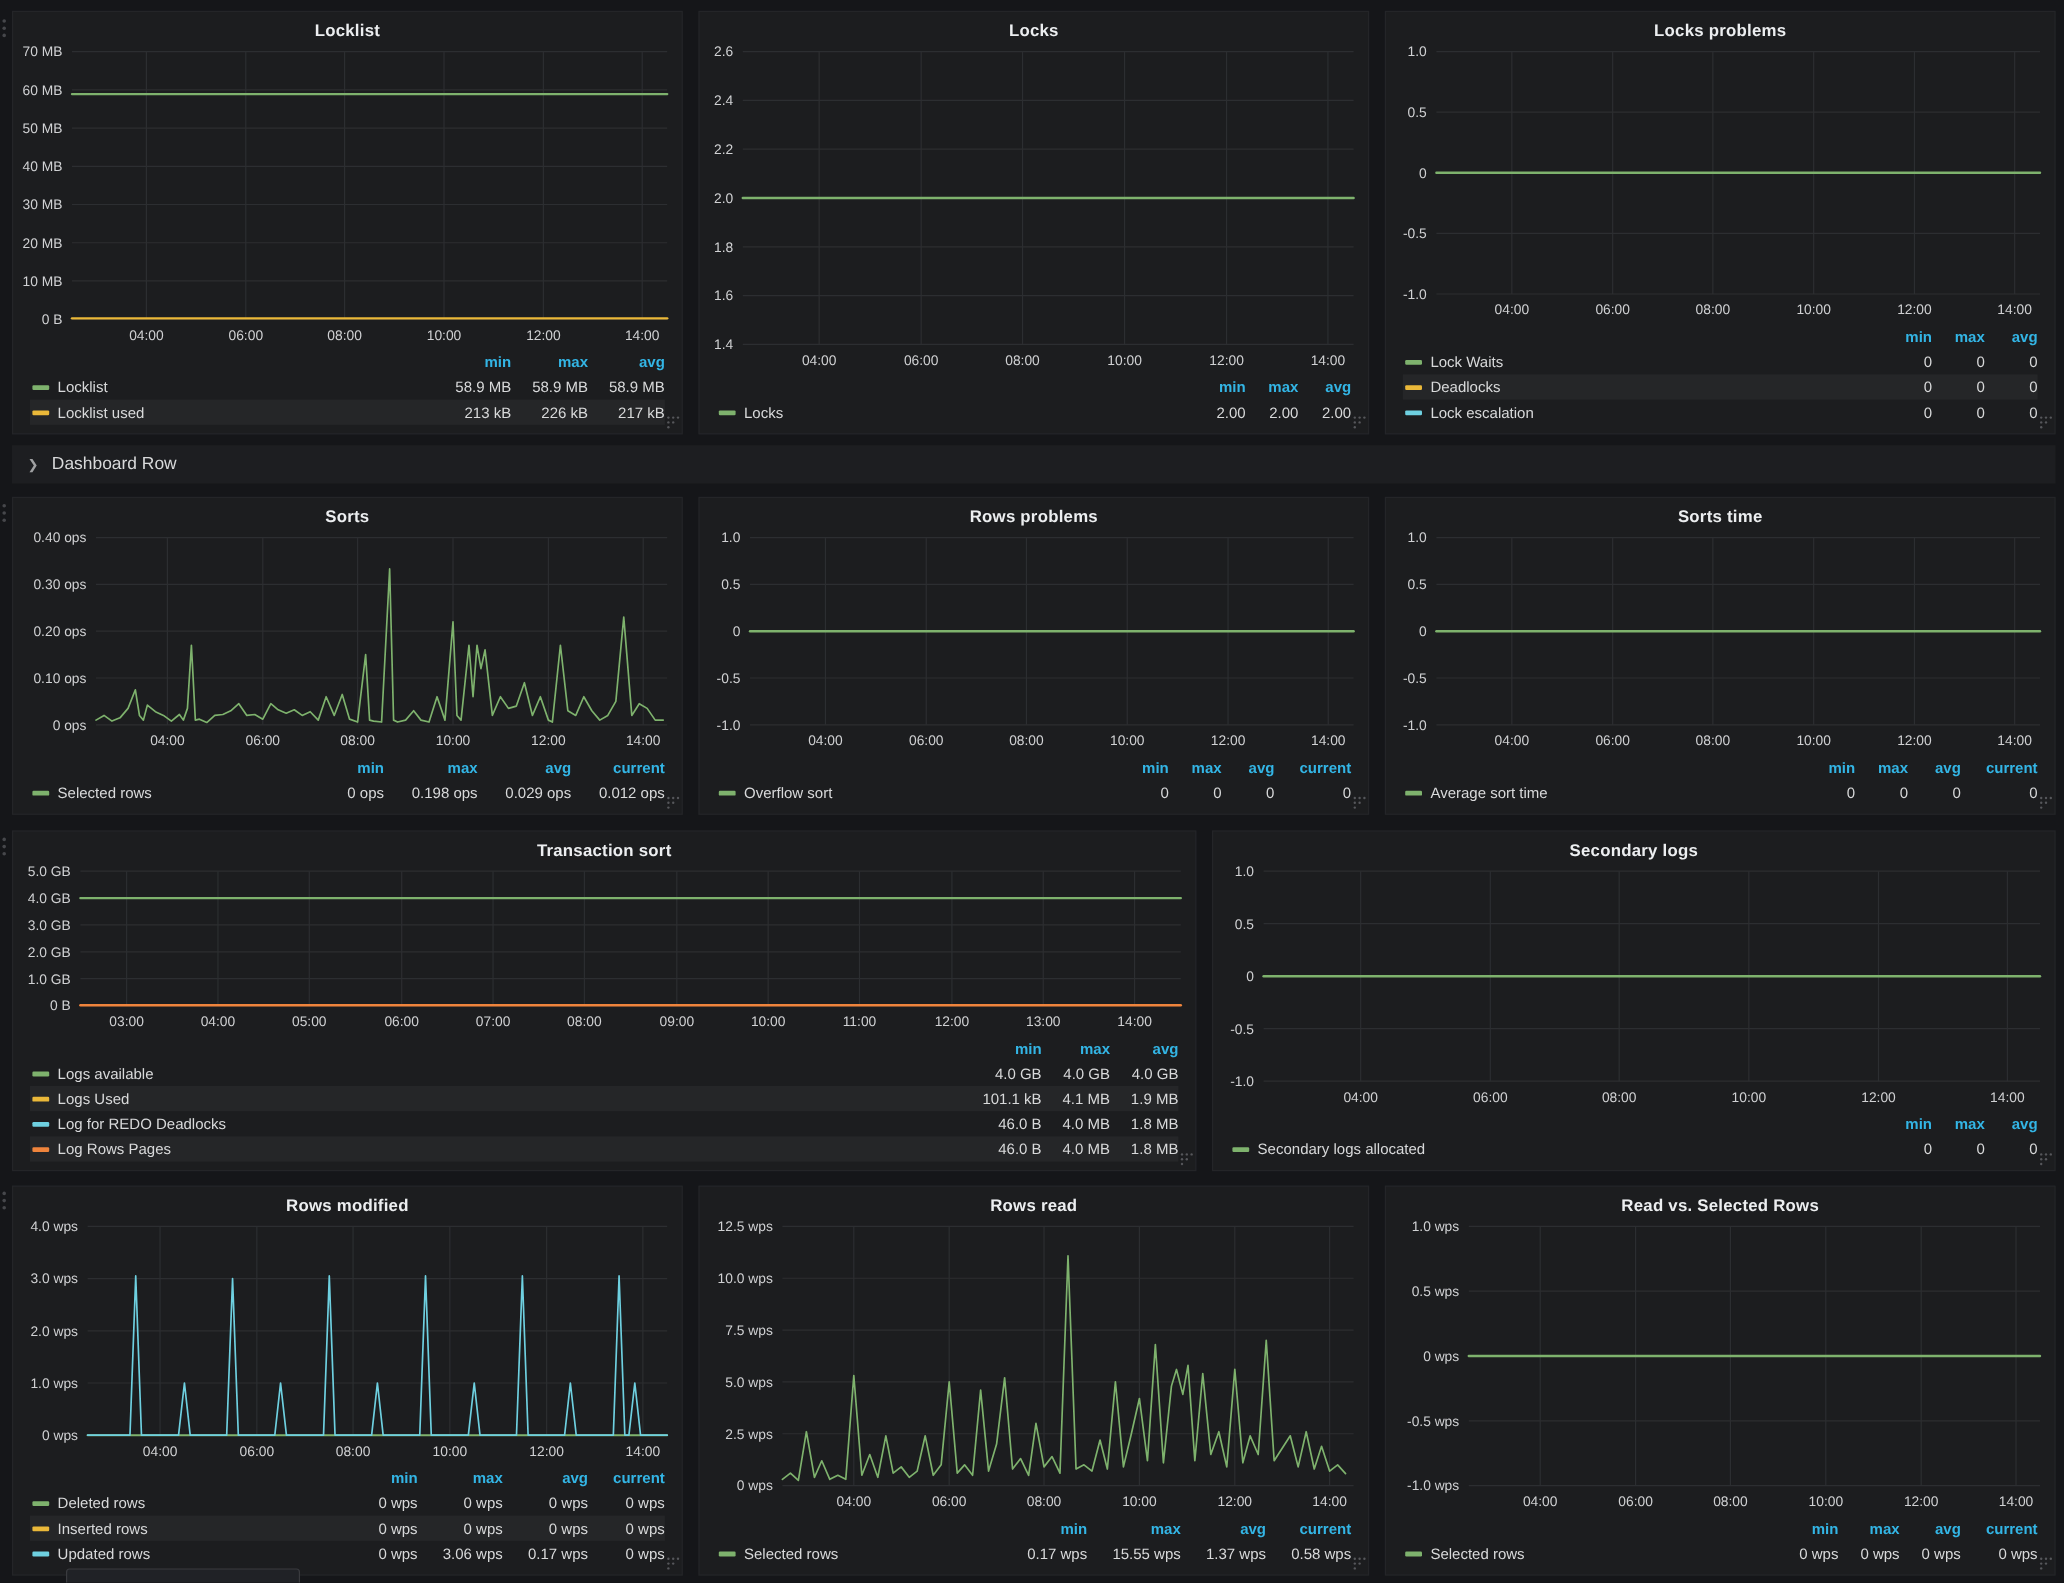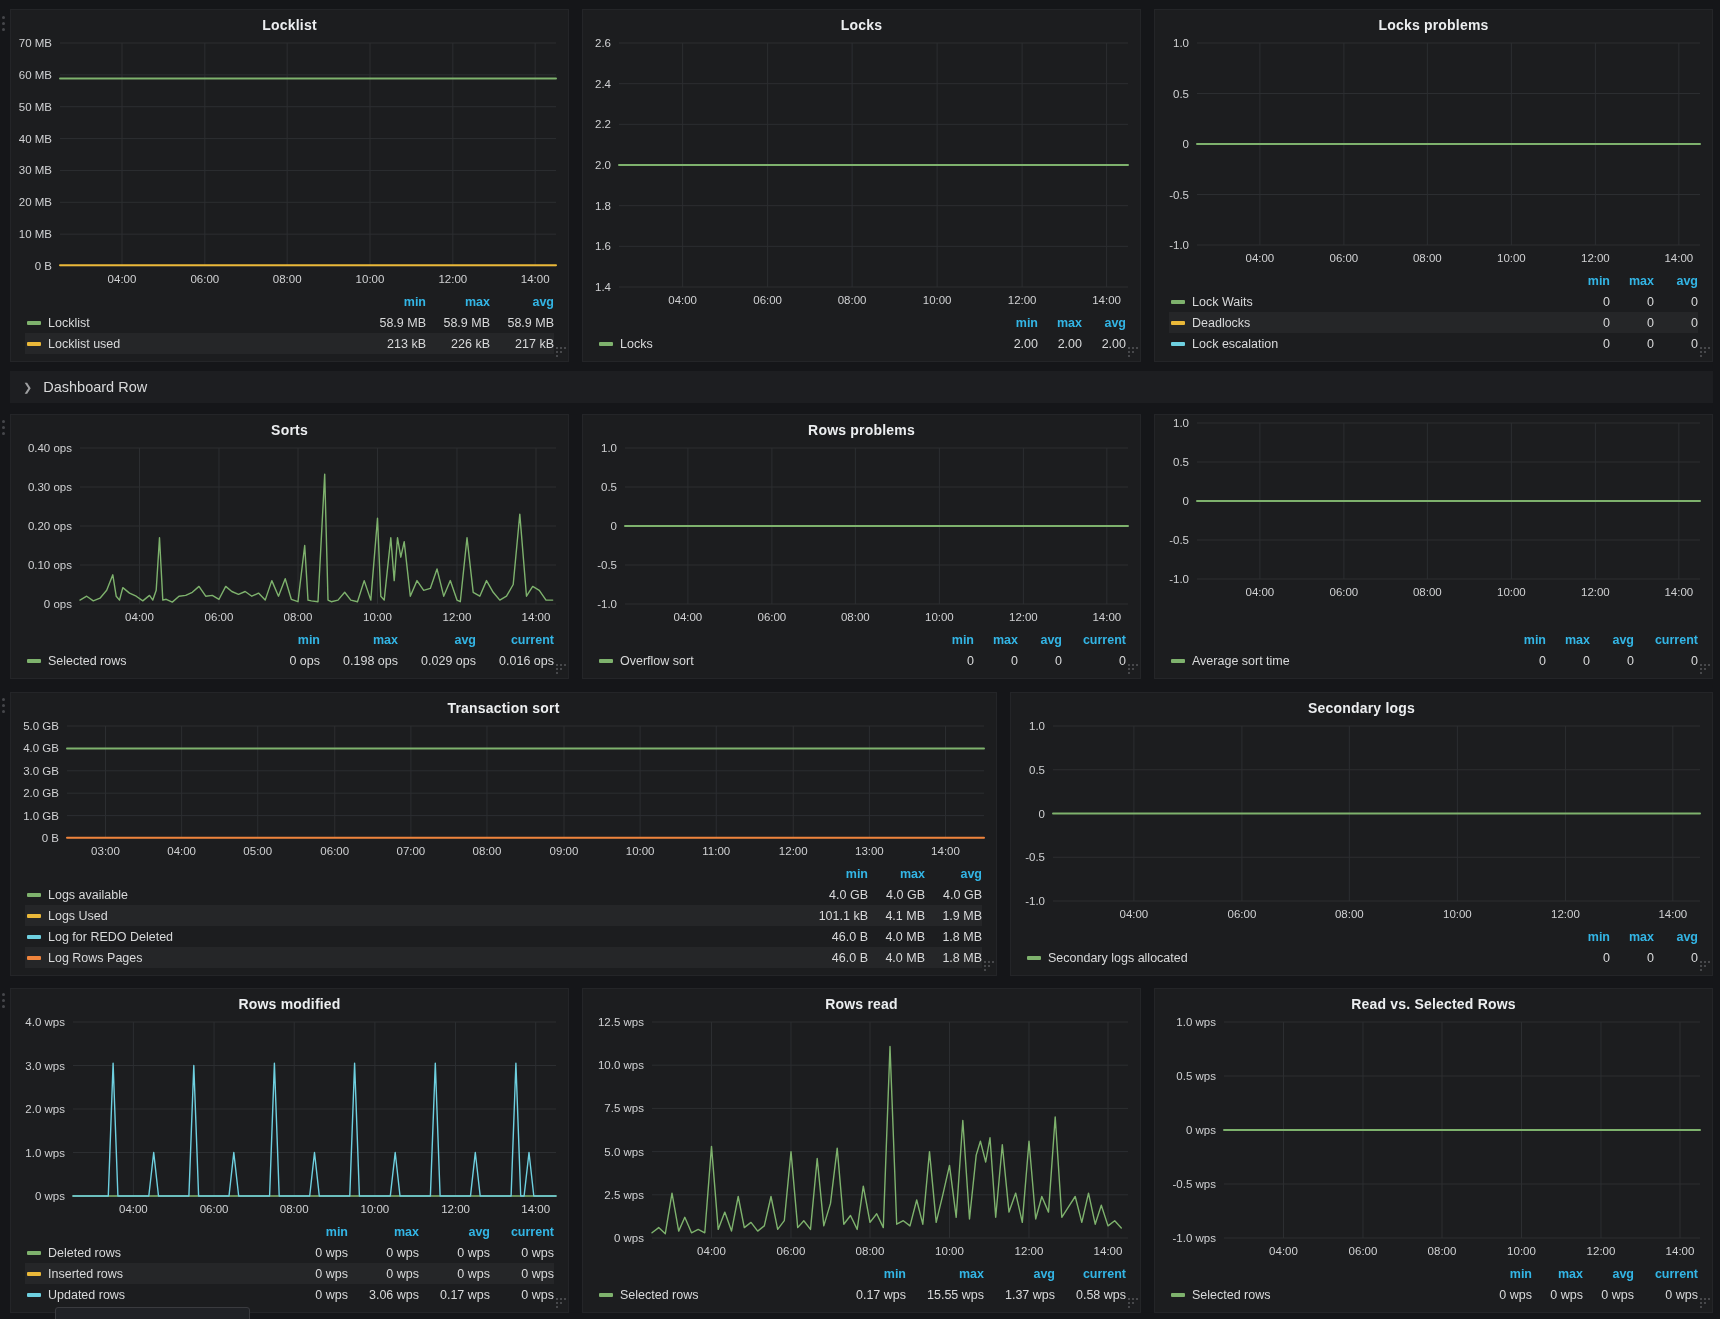--- a/index.html
+++ b/index.html
@@ -312,21 +312,21 @@
             <div class="lg-val" style="width: 78px;">current</div>
           </div>
           <div class="lg-row">
             <div class="lg-label">
               <span class="lg-dash" style="background: rgb(126, 178, 109);"></span>
               <span>Selected rows</span>
             </div>
             <div class="lg-val" style="width: 51px;">0 ops</div>
             <div class="lg-val" style="width: 78px;">0.198 ops</div>
             <div class="lg-val" style="width: 78px;">0.029 ops</div>
-            <div class="lg-val" style="width: 78px;">0.016 ops</div>
+            <div class="lg-val" style="width: 78px;">0.012 ops</div>
           </div>
         </div>
       <div class="resize-grip">
           <i style="right: 8px; bottom: 2px;"></i>
           <i style="right: 8px; bottom: 6px;"></i>
           <i style="right: 8px; bottom: 10px;"></i>
           <i style="right: 4px; bottom: 6px;"></i>
           <i style="right: 4px; bottom: 10px;"></i>
           <i style="right: 0px; bottom: 10px;"></i>
         </div>
@@ -382,20 +382,21 @@
       <div class="resize-grip">
           <i style="right: 8px; bottom: 2px;"></i>
           <i style="right: 8px; bottom: 6px;"></i>
           <i style="right: 8px; bottom: 10px;"></i>
           <i style="right: 4px; bottom: 6px;"></i>
           <i style="right: 4px; bottom: 10px;"></i>
           <i style="right: 0px; bottom: 10px;"></i>
         </div>
     </section>
     <section class="panel">
+      <h2 class="panel-title">Sorts time</h2>
       <div class="chart">
           <svg width="557" height="188">
             <line x1="104.875" y1="8" x2="104.875" y2="164" stroke="#2c2e31" stroke-width="1"></line>
             <line x1="188.876" y1="8" x2="188.876" y2="164" stroke="#2c2e31" stroke-width="1"></line>
             <line x1="272.374" y1="8" x2="272.374" y2="164" stroke="#2c2e31" stroke-width="1"></line>
             <line x1="356.375" y1="8" x2="356.375" y2="164" stroke="#2c2e31" stroke-width="1"></line>
             <line x1="440.37600000000003" y1="8" x2="440.37600000000003" y2="164" stroke="#2c2e31" stroke-width="1"></line>
             <line x1="523.874" y1="8" x2="523.874" y2="164" stroke="#2c2e31" stroke-width="1"></line>
             <line x1="42" y1="8" x2="545" y2="8" stroke="#2c2e31" stroke-width="1"></line>
             <text x="34" y="12" text-anchor="end" font-size="11.5" fill="#d0d1d3">1.0</text>
@@ -512,21 +513,21 @@
               <span class="lg-dash" style="background: rgb(234, 184, 57);"></span>
               <span>Logs Used</span>
             </div>
             <div class="lg-val" style="width: 71px;">101.1 kB</div>
             <div class="lg-val" style="width: 57px;">4.1 MB</div>
             <div class="lg-val" style="width: 57px;">1.9 MB</div>
           </div>
           <div class="lg-row">
             <div class="lg-label">
               <span class="lg-dash" style="background: rgb(110, 208, 224);"></span>
-              <span>Log for REDO Deleted</span>
+              <span>Log for REDO Deadlocks</span>
             </div>
             <div class="lg-val" style="width: 71px;">46.0 B</div>
             <div class="lg-val" style="width: 57px;">4.0 MB</div>
             <div class="lg-val" style="width: 57px;">1.8 MB</div>
           </div>
           <div class="lg-row striped">
             <div class="lg-label">
               <span class="lg-dash" style="background: rgb(239, 132, 60);"></span>
               <span>Log Rows Pages</span>
             </div>

